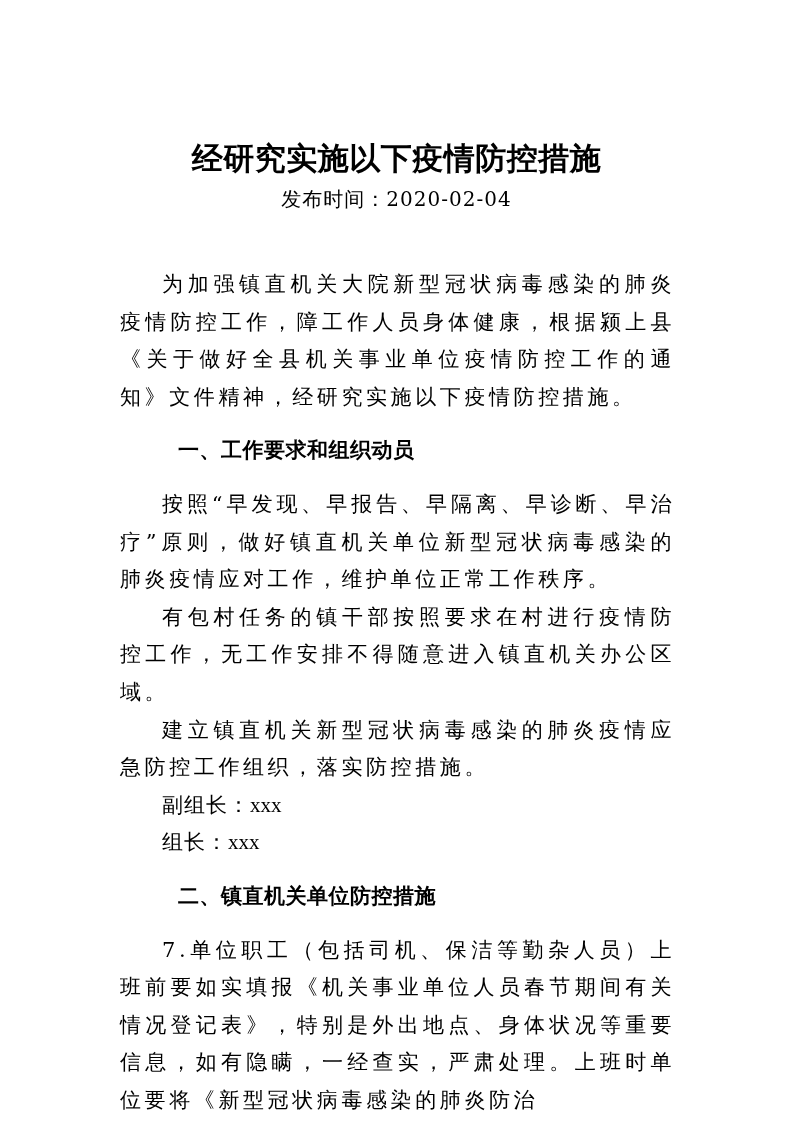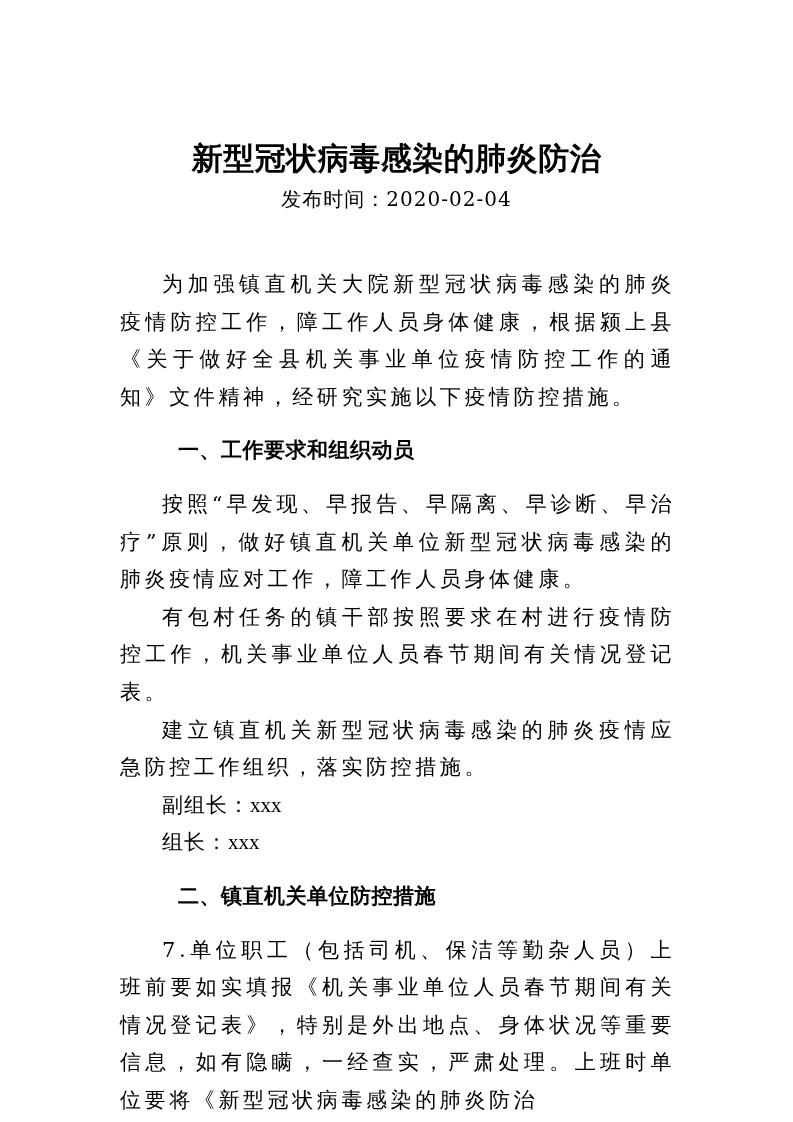--- a/index.html
+++ b/index.html
@@ -21,29 +21,29 @@
   }
   .para { text-indent: 2em; margin: 0; }
   .heading { text-indent: 2em; margin: 16px; font-family: "DejaVu Sans", sans-serif; font-weight: bold; letter-spacing: 0.5px; }
   .line { text-indent: 2em; margin: 0; letter-spacing: 1px; }
   .line .v { font-family: "Liberation Serif", serif; letter-spacing: 0; }
 </style>
 </head>
 <body>
 
 <div class="page">
-  <div class="title">新型冠状病毒感染的肺炎防治</div>
+  <div class="title">经研究实施以下疫情防控措施</div>
   <div class="date">发布时间：2020-02-04</div>
 
   <div class="body">
     <p class="para">为加强镇直机关大院新型冠状病毒感染的肺炎疫情防控工作，障工作人员身体健康，根据颍上县《关于做好全县机关事业单位疫情防控工作的通知》文件精神，经研究实施以下疫情防控措施。</p>
 
     <p class="heading">一、工作要求和组织动员</p>
-    <p class="para">按照“早发现、早报告、早隔离、早诊断、早治疗”原则，做好镇直机关单位新型冠状病毒感染的肺炎疫情应对工作，障工作人员身体健康。</p>
-    <p class="para">有包村任务的镇干部按照要求在村进行疫情防控工作，机关事业单位人员春节期间有关情况登记表。</p>
+    <p class="para">按照“早发现、早报告、早隔离、早诊断、早治疗”原则，做好镇直机关单位新型冠状病毒感染的肺炎疫情应对工作，维护单位正常工作秩序。</p>
+    <p class="para">有包村任务的镇干部按照要求在村进行疫情防控工作，无工作安排不得随意进入镇直机关办公区域。</p>
     <p class="para">建立镇直机关新型冠状病毒感染的肺炎疫情应急防控工作组织，落实防控措施。</p>
 
     <p class="line"><span>副组长：</span><span class="v">xxx</span></p>
     <p class="line"><span>组长：</span><span class="v">xxx</span></p>
 
     <p class="heading">二、镇直机关单位防控措施</p>
     <p class="para">7.单位职工（包括司机、保洁等勤杂人员）上班前要如实填报《机关事业单位人员春节期间有关情况登记表》，特别是外出地点、身体状况等重要信息，如有隐瞒，一经查实，严肃处理。上班时单位要将《新型冠状病毒感染的肺炎防治</p>
   </div>
 </div>
 

